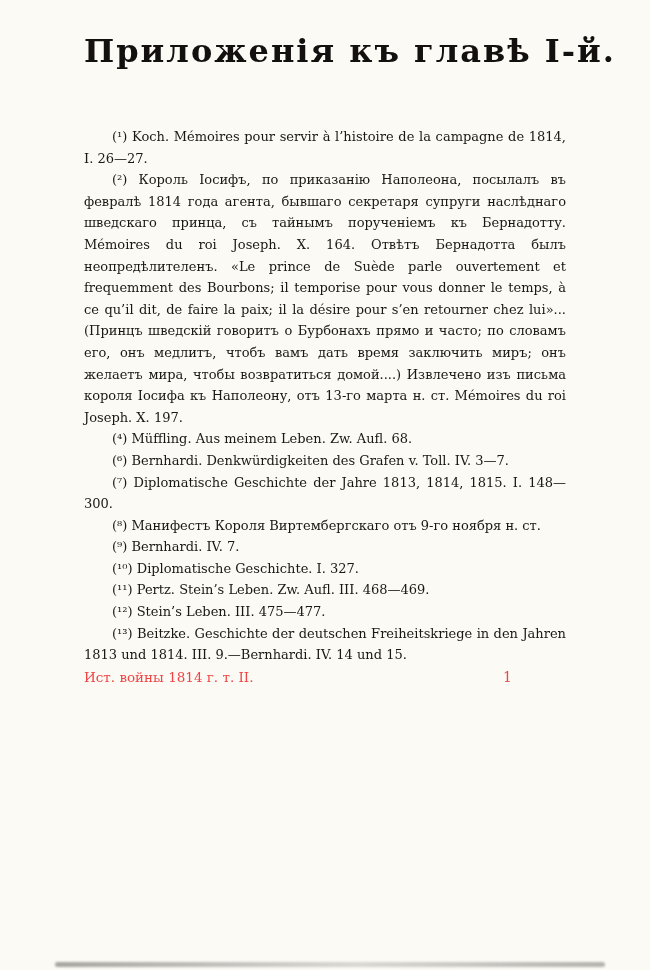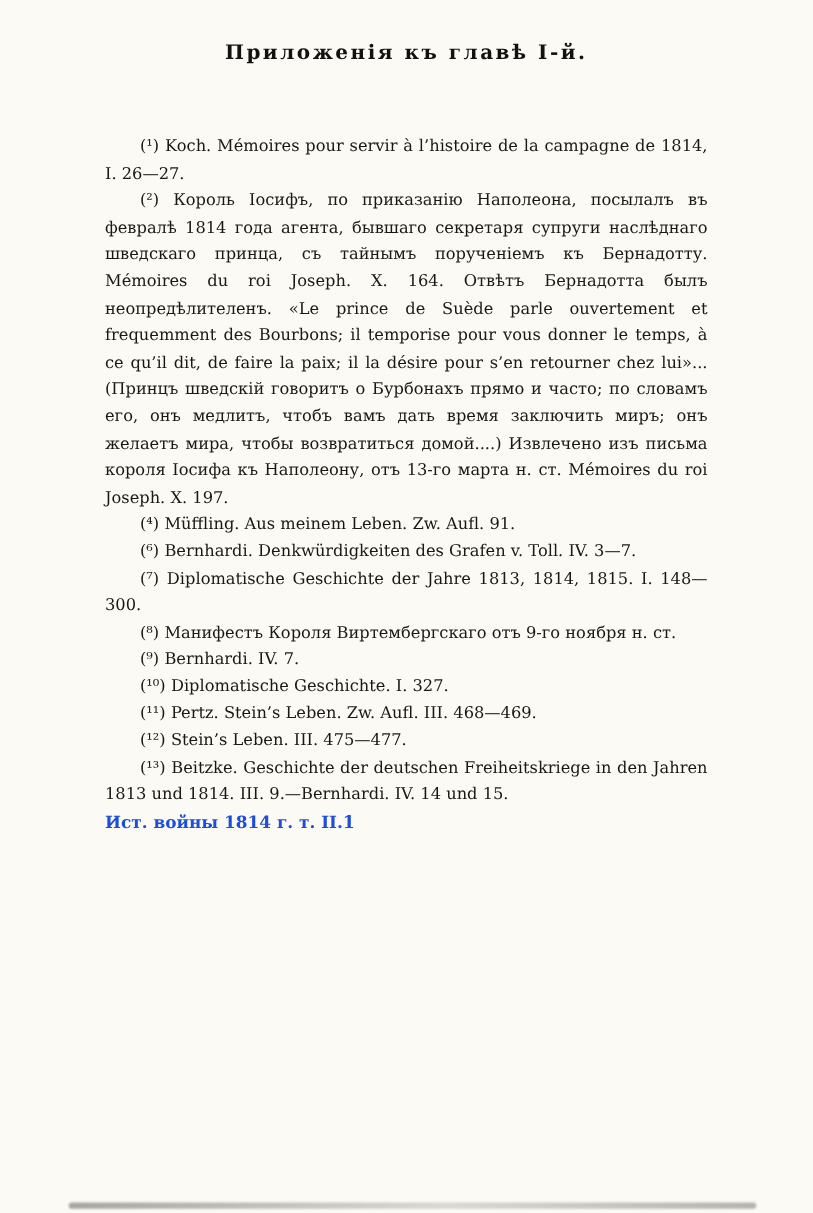--- a/index.html
+++ b/index.html
@@ -17,47 +17,48 @@
   .page {
     position: relative;
     box-sizing: border-box;
     width: 650px;
     height: 970px;
     padding: 26px 84px 0 84px;
   }
   .page-title {
     margin: 6px 0 0 0;
     text-align: center;
-    font-size: 16px;
+    font-size: 32px;
     font-weight: bold;
     letter-spacing: 2px;
     color: #141010;
     white-space: nowrap;
   }
   .notes {
     margin-top: 56px;
   }
   .note {
     margin: 0;
     font-size: 13px;
     line-height: 21.6px;
     text-align: justify;
     text-indent: 28px;
   }
   .note .marker {
     white-space: nowrap;
   }
   .page-footer {
     display: flex;
+    justify-content: space-between;
     align-items: baseline;
     margin-top: 1px;
     font-size: 13.5px;
-    font-weight: bold;
+    font-weight: normal;
     line-height: 21px;
-    color: #1d4ed8;
+    color: #ef4444;
   }
   .page-footer .pagenum {
     margin-right: 54px;
     font-size: 14px;
   }
   .scan-edge {
     position: absolute;
     left: 55px;
     right: 45px;
     bottom: 3px;
@@ -73,21 +74,21 @@
 </head>
 <body>
 
 <div class="page">
 
   <h1 class="page-title">Приложенія къ главѣ I-й.</h1>
 
   <div class="notes">
     <p class="note"><span class="marker">(¹)</span> <span>Koch. Mémoires pour servir à l’histoire de la campagne de 1814, I. 26—27.</span></p>
     <p class="note"><span class="marker">(²)</span> <span>Король Іосифъ, по приказанію Наполеона, посылалъ въ февралѣ 1814 года агента, бывшаго секретаря супруги наслѣднаго шведскаго принца, съ тайнымъ порученіемъ къ Бернадотту. Mémoires du roi Joseph. X. 164. Отвѣтъ Бернадотта былъ неопредѣлителенъ. «Le prince de Suède parle ouvertement et frequemment des Bourbons; il temporise pour vous donner le temps, à ce qu’il dit, de faire la paix; il la désire pour s’en retourner chez lui»... (Принцъ шведскій говоритъ о Бурбонахъ прямо и часто; по словамъ его, онъ медлитъ, чтобъ вамъ дать время заключить миръ; онъ желаетъ мира, чтобы возвратиться домой....) Извлечено изъ письма короля Іосифа къ Наполеону, отъ 13-го марта н. ст. Mémoires du roi Joseph. X. 197.</span></p>
-    <p class="note"><span class="marker">(⁴)</span> <span>Müffling. Aus meinem Leben. Zw. Aufl. 91.</span></p>
+    <p class="note"><span class="marker">(⁴)</span> <span>Müffling. Aus meinem Leben. Zw. Aufl. 68.</span></p>
     <p class="note"><span class="marker">(⁶)</span> <span>Bernhardi. Denkwürdigkeiten des Grafen v. Toll. IV. 3—7.</span></p>
     <p class="note"><span class="marker">(⁷)</span> <span>Diplomatische Geschichte der Jahre 1813, 1814, 1815. I. 148—300.</span></p>
     <p class="note"><span class="marker">(⁸)</span> <span>Манифестъ Короля Виртембергскаго отъ 9-го ноября н. ст.</span></p>
     <p class="note"><span class="marker">(⁹)</span> <span>Bernhardi. IV. 7.</span></p>
     <p class="note"><span class="marker">(¹⁰)</span> <span>Diplomatische Geschichte. I. 327.</span></p>
     <p class="note"><span class="marker">(¹¹)</span> <span>Pertz. Stein’s Leben. Zw. Aufl. III. 468—469.</span></p>
     <p class="note"><span class="marker">(¹²)</span> <span>Stein’s Leben. III. 475—477.</span></p>
     <p class="note"><span class="marker">(¹³)</span> <span>Beitzke. Geschichte der deutschen Freiheitskriege in den Jahren 1813 und 1814. III. 9.—Bernhardi. IV. 14 und 15.</span></p>
   </div>
 

